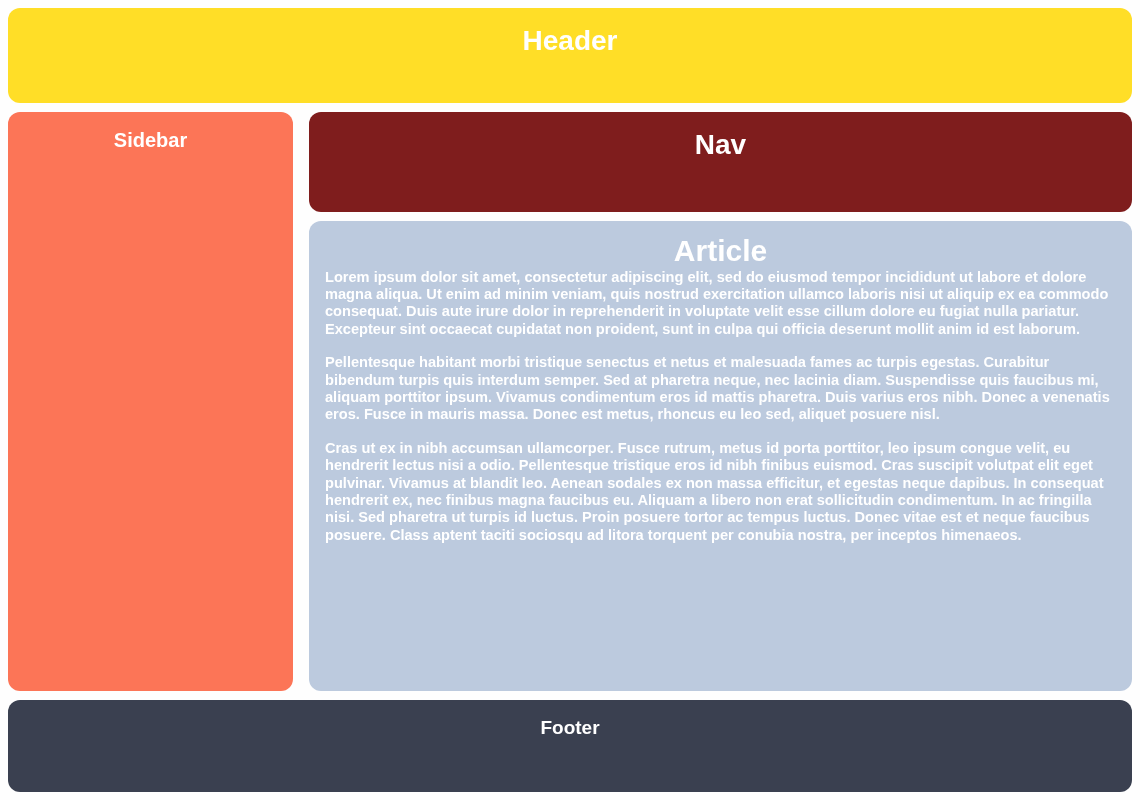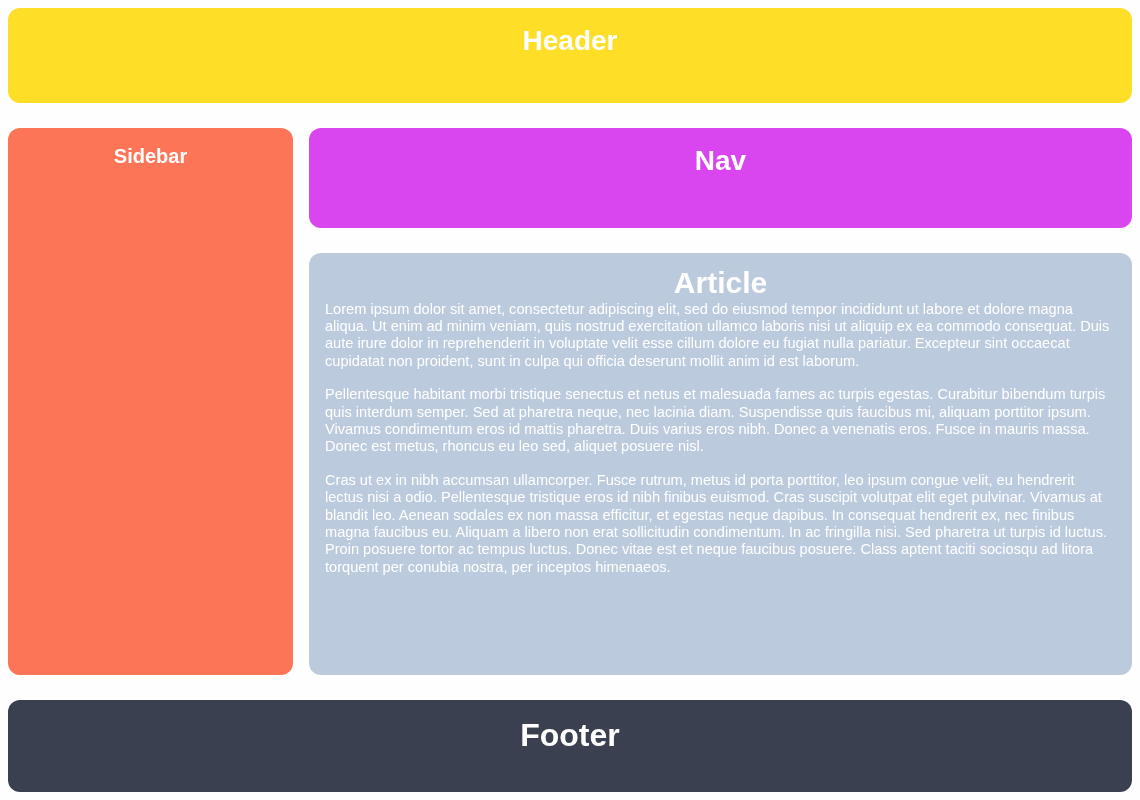--- a/index.html
+++ b/index.html
@@ -20,21 +20,21 @@
     height: 800px;
     padding: 8px;
     display: grid;
     grid-template-columns: 285px 1fr;
     grid-template-rows: 95px 100px 1fr 92px;
     grid-template-areas:
       "header  header"
       "sidebar nav"
       "sidebar article"
       "footer  footer";
-    gap: 25px 16px;
+    gap: 9px 16px;
   }
 
   .panel {
     box-sizing: border-box;
     border-radius: 12px;
     color: #ffffff;
     overflow: hidden;
   }
 
   .panel-title {
@@ -57,52 +57,52 @@
   .sidebar {
     grid-area: sidebar;
     background: #fc7557;
     padding: 17px 16px 0 16px;
   }
   .sidebar .panel-title { font-size: 20px; }
 
   
   .nav {
     grid-area: nav;
-    background: #d946ef;
+    background: #7f1d1d;
     padding: 17px 16px 0 16px;
   }
   .nav .panel-title { font-size: 28px; }
 
   
   .article {
     grid-area: article;
     background: #bccade;
     padding: 13px 16px 10px 16px;
   }
   .article .panel-title {
     font-size: 30px;
     margin-bottom: 0;
   }
   .article-body p {
     margin: 0 0 16px 0;
     font-size: 14.6px;
     line-height: 17.4px;
-    font-weight: normal;
+    font-weight: bold;
     color: #ffffff;
     text-align: left;
   }
   .article-body p:last-child { margin-bottom: 0; }
 
   
   .footer {
     grid-area: footer;
     background: #3a4050;
     padding: 17px 16px 0 16px;
   }
-  .footer .panel-title { font-size: 32px; }
+  .footer .panel-title { font-size: 19px; }
 </style>
 </head>
 <body>
 
 <div class="layout">
 
   <section class="panel header">
     <h1 class="panel-title">Header</h1>
   </section>
 

